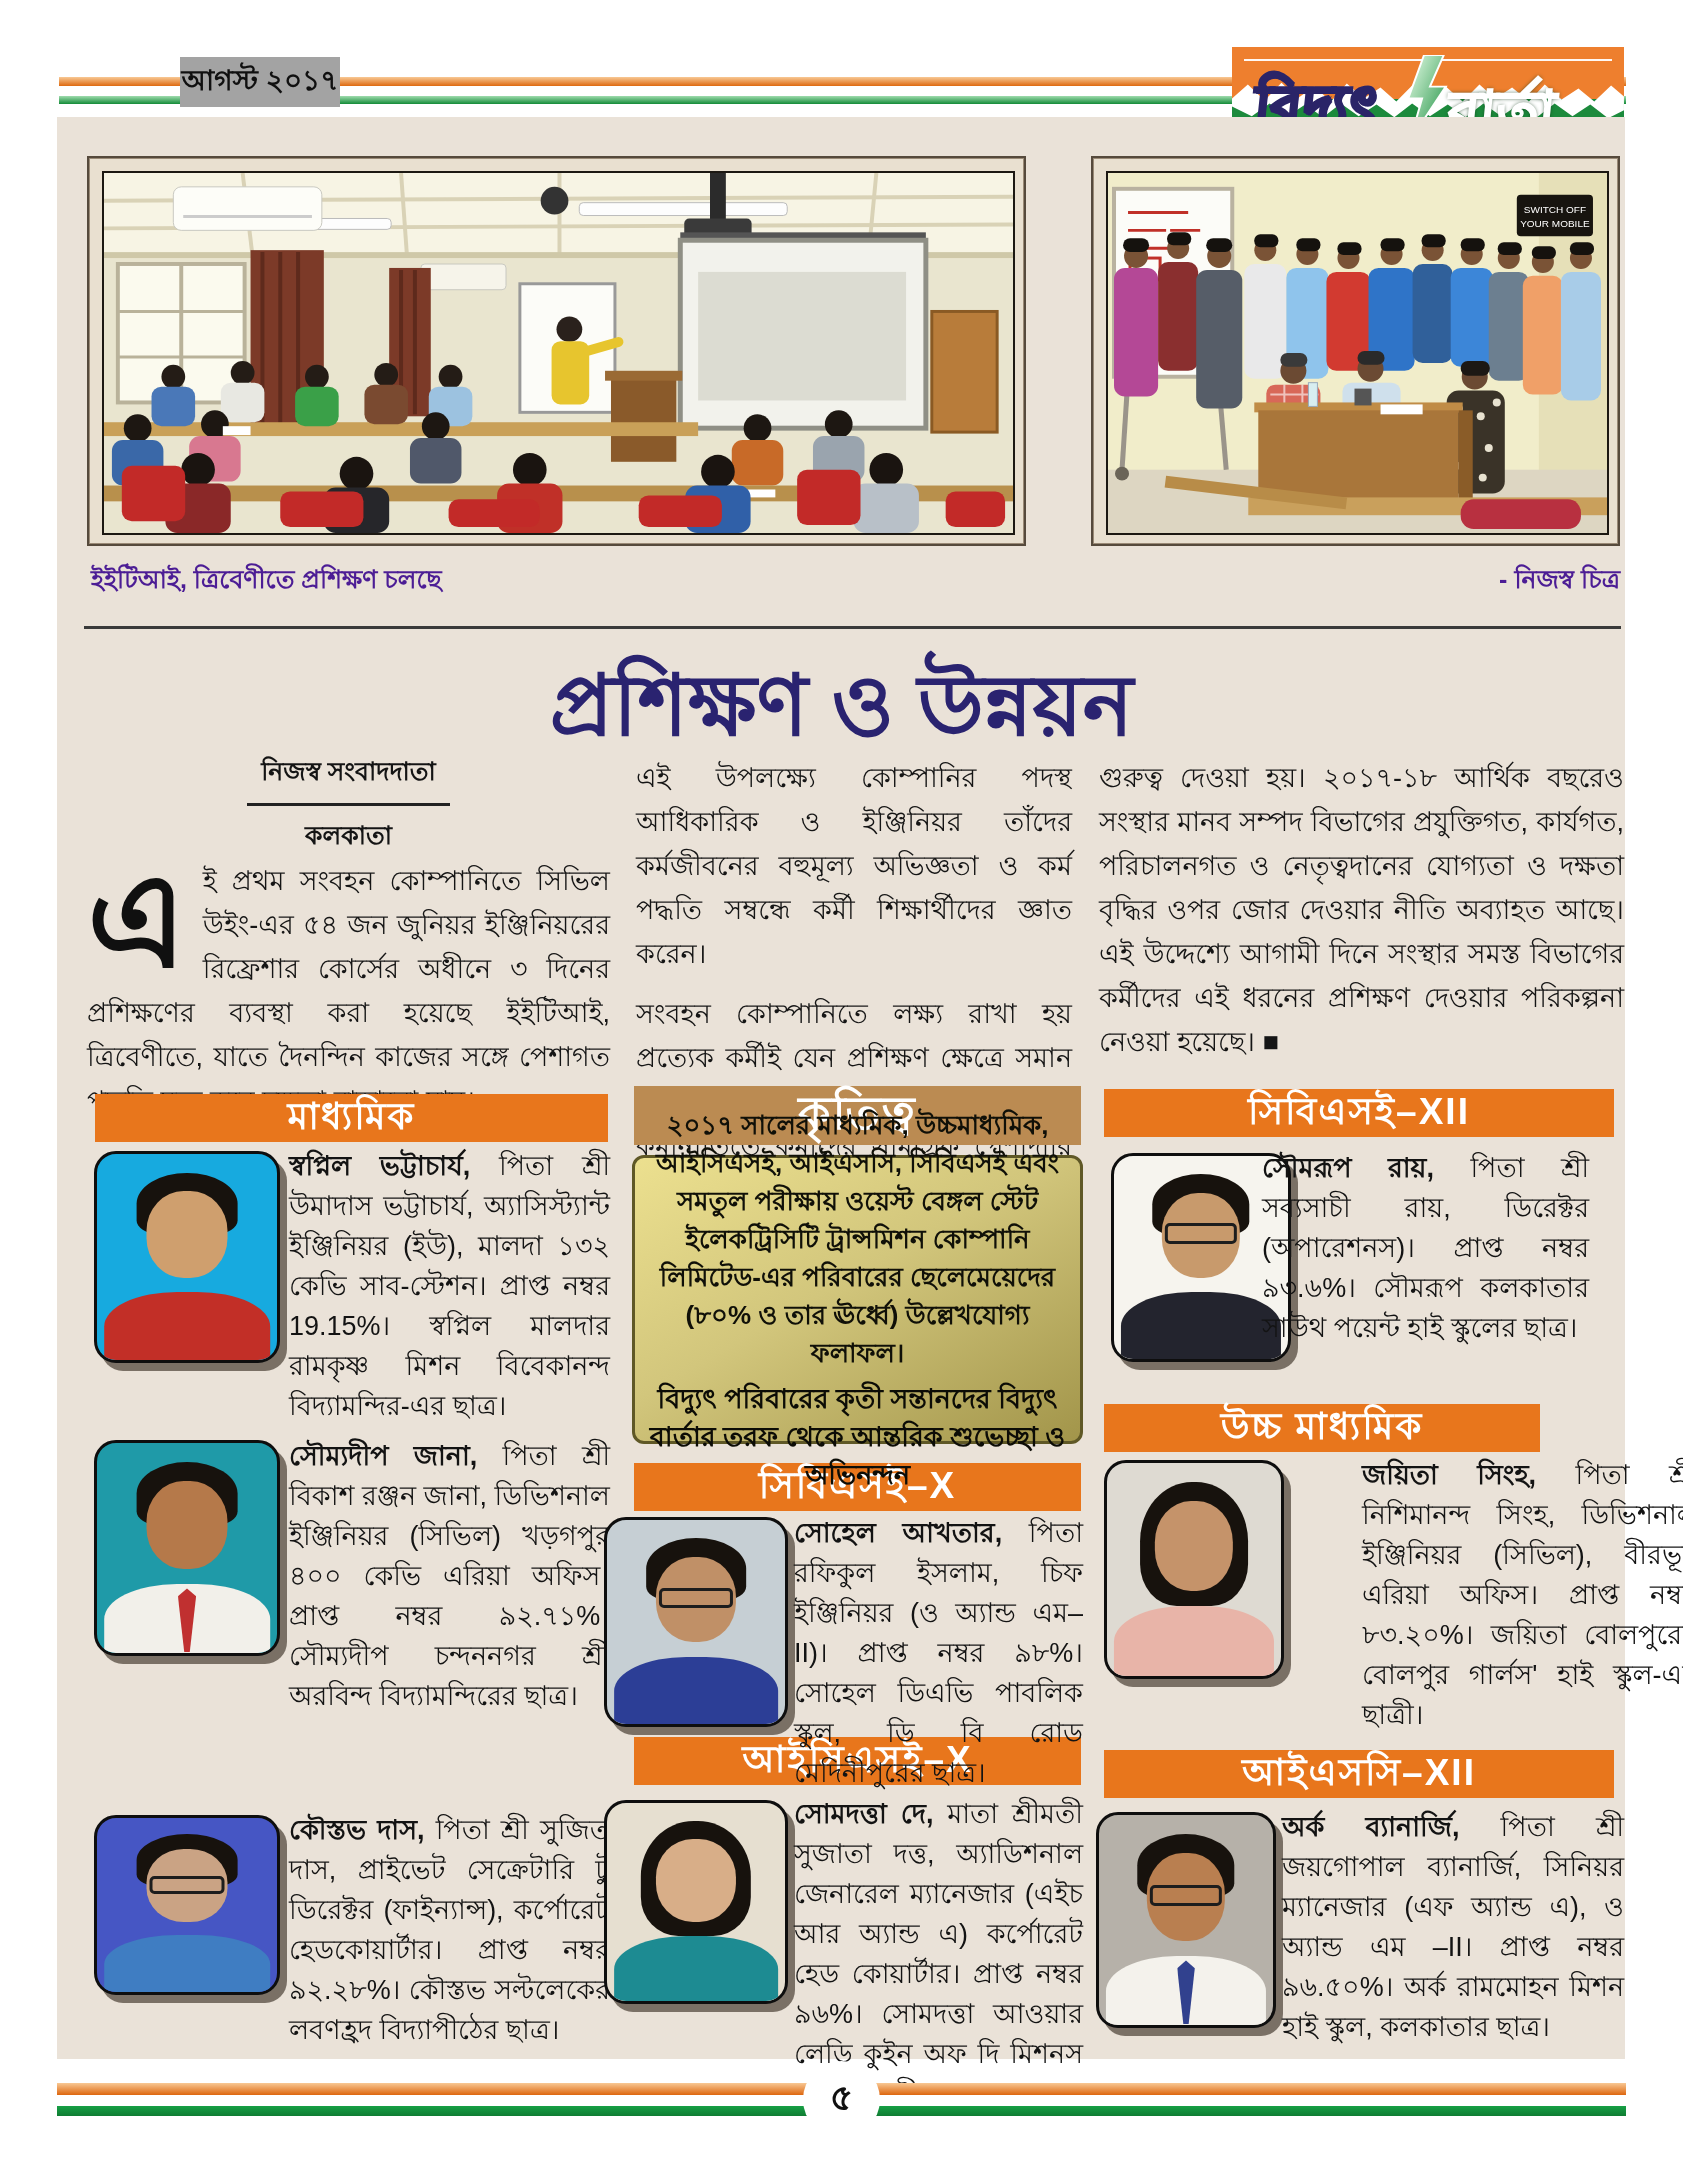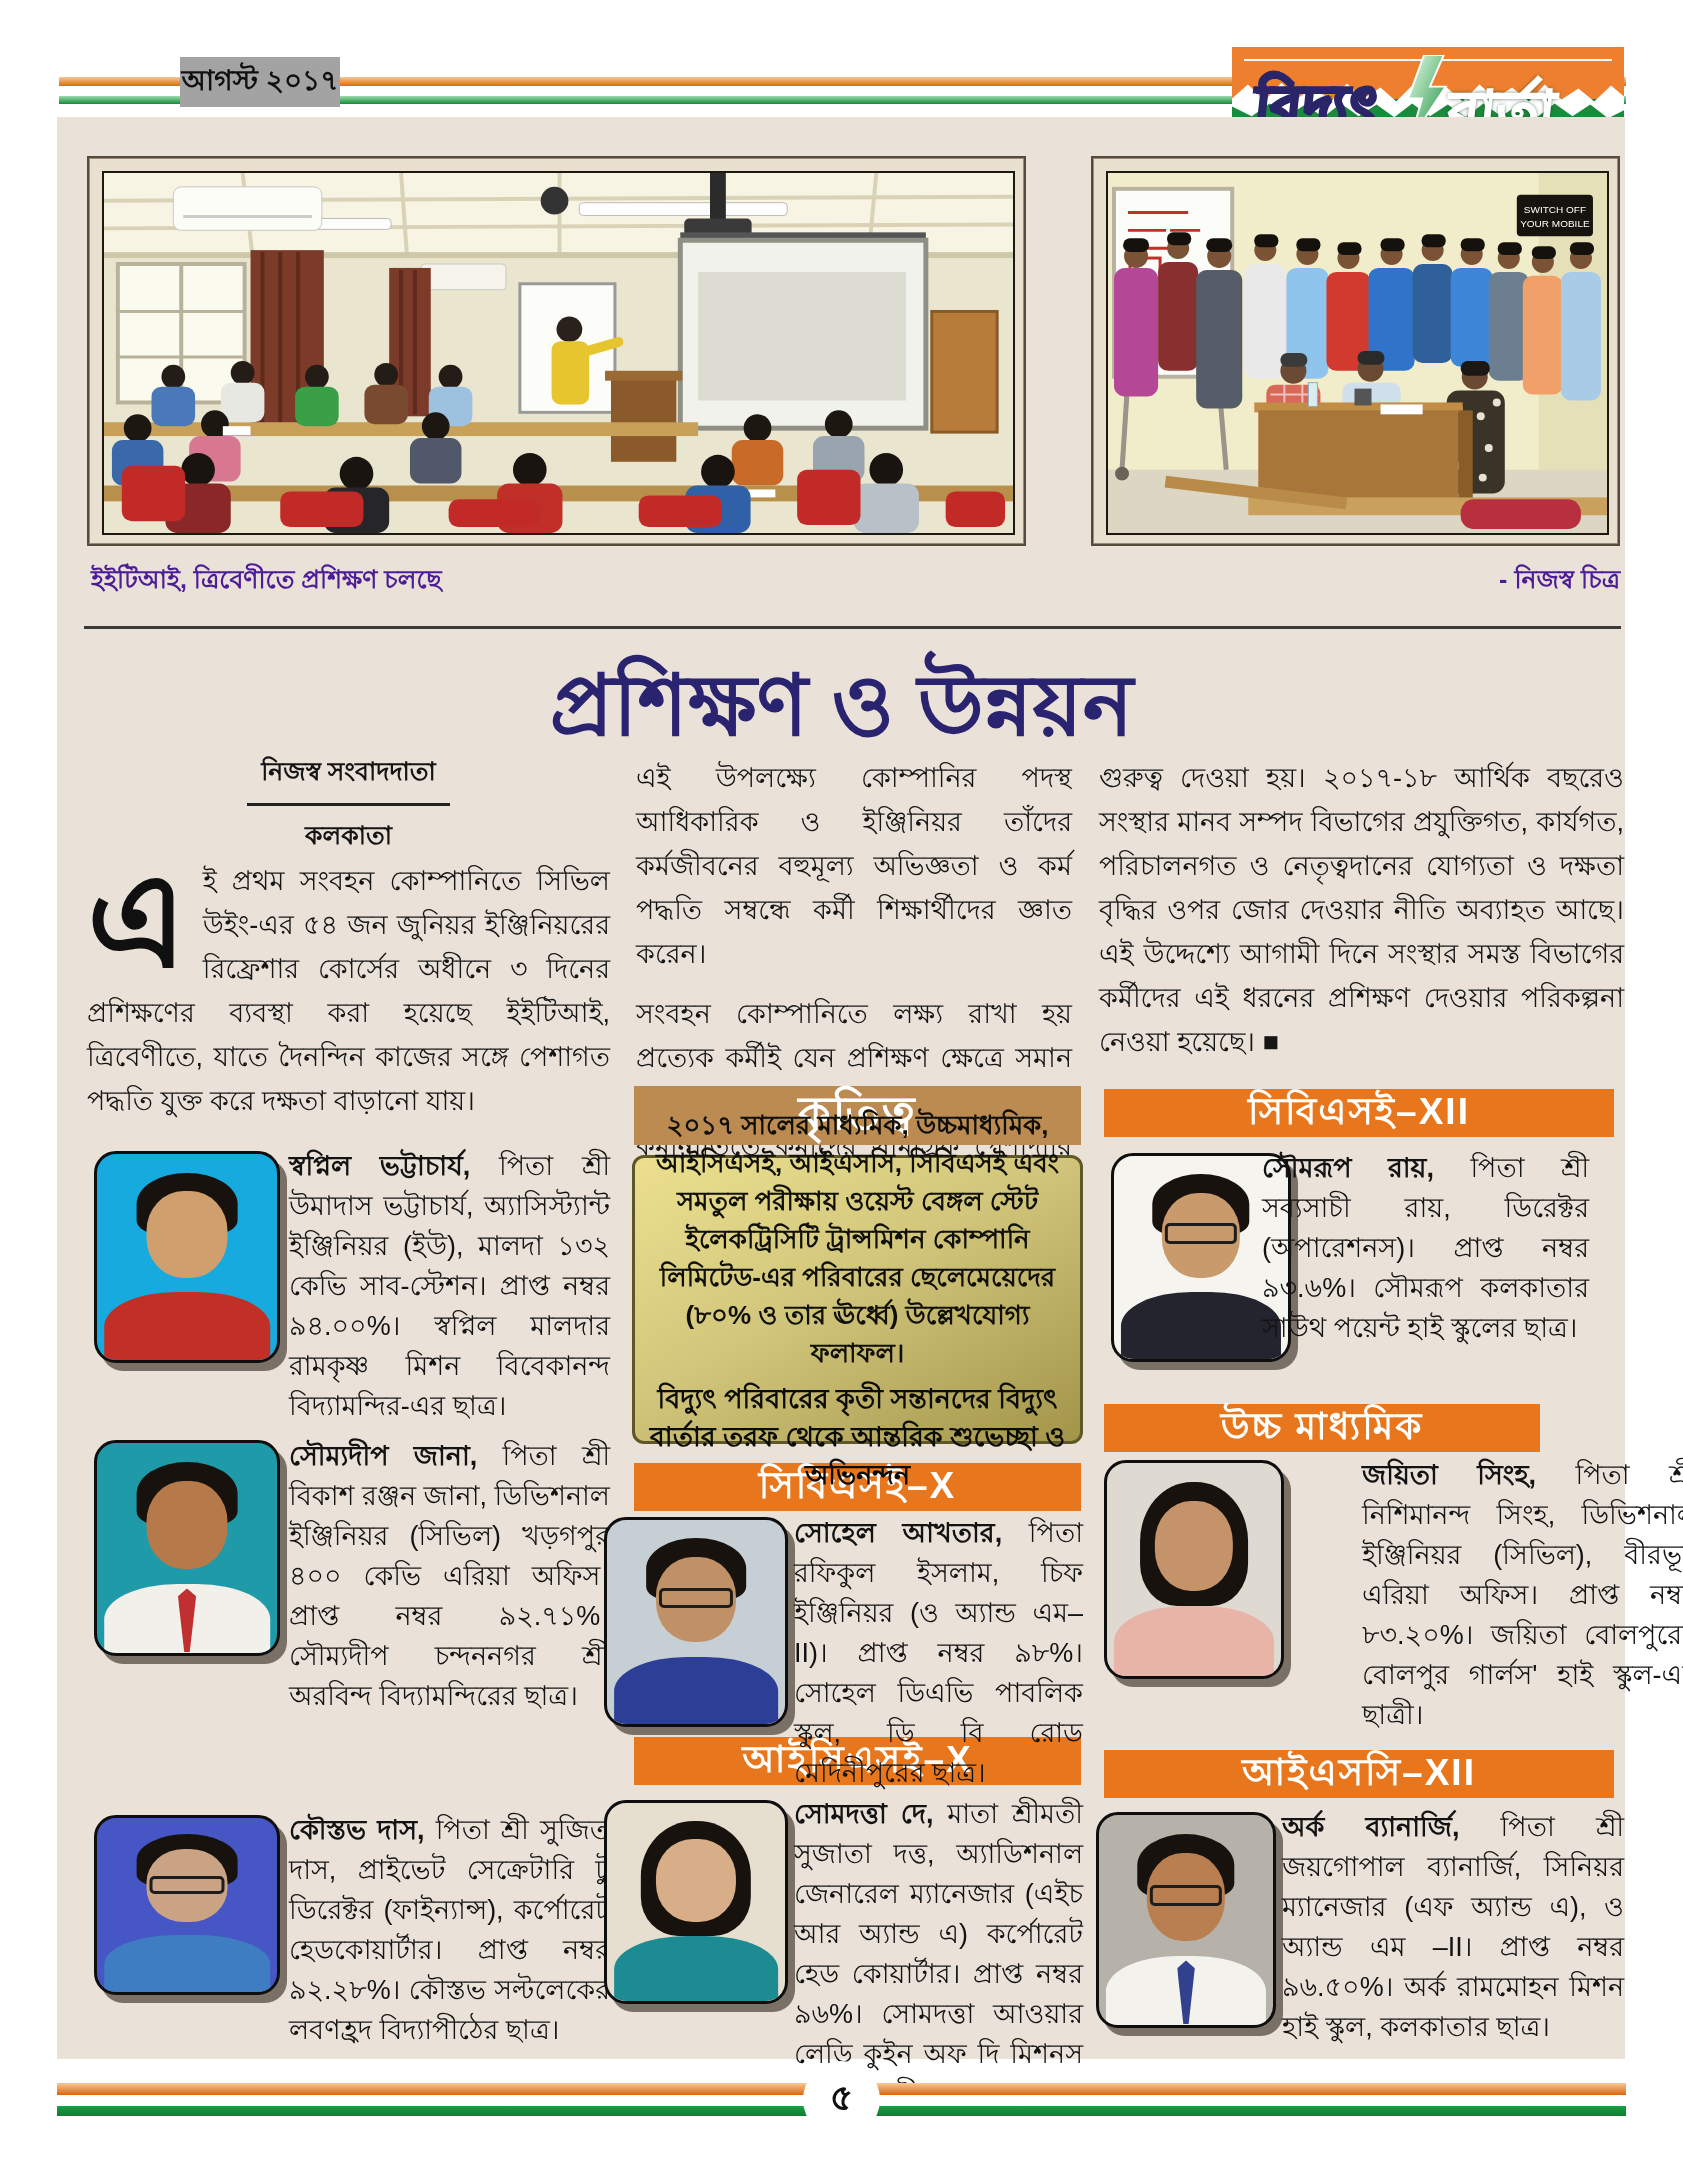--- a/index.html
+++ b/index.html
@@ -337,39 +337,40 @@
   </div>
   <div id="col1" class="body-txt">
     <span id="dropcap">এ</span><span>ই প্রথম সংবহন কোম্পানিতে সিভিল উইং-এর ৫৪ জন জুনিয়র ইঞ্জিনিয়রের রিফ্রেশার কোর্সের অধীনে ৩ দিনের প্রশিক্ষণের ব্যবস্থা করা হয়েছে ইইটিআই, ত্রিবেণীতে, যাতে দৈনন্দিন কাজের সঙ্গে পেশাগত পদ্ধতি যুক্ত করে দক্ষতা বাড়ানো যায়।</span>
   </div>
   <div id="col2" class="body-txt">
     <div class="p1">এই উপলক্ষ্যে কোম্পানির পদস্থ আধিকারিক ও ইঞ্জিনিয়র তাঁদের কর্মজীবনের বহুমূল্য অভিজ্ঞতা ও কর্ম পদ্ধতি সম্বন্ধে কর্মী শিক্ষার্থীদের জ্ঞাত করেন।</div>
     <div class="p2">সংবহন কোম্পানিতে লক্ষ্য রাখা হয় প্রত্যেক কর্মীই যেন প্রশিক্ষণ ক্ষেত্রে সমান সুযোগ পেয়ে থাকেন। কোম্পানির কর্মীনীতিতে কর্মীদের সামগ্রিক পেশাদারি দক্ষতাবৃদ্ধির ওপর সর্বাধিক</div>
   </div>
   <div id="col3" class="body-txt">গুরুত্ব দেওয়া হয়। ২০১৭-১৮ আর্থিক বছরেও সংস্থার মানব সম্পদ বিভাগের প্রযুক্তিগত, কার্যগত, পরিচালনগত ও নেতৃত্বদানের যোগ্যতা ও দক্ষতা বৃদ্ধির ওপর জোর দেওয়ার নীতি অব্যাহত আছে। এই উদ্দেশ্যে আগামী দিনে সংস্থার সমস্ত বিভাগের কর্মীদের এই ধরনের প্রশিক্ষণ দেওয়ার পরিকল্পনা নেওয়া হয়েছে। ■</div>
 
+  <div class="sec-hd" id="hd-madhyamik">মাধ্যমিক</div>
   <div class="sec-hd" id="hd-krititva">কৃতিত্ব</div>
   <div class="sec-hd" id="hd-cbse-x">সিবিএসই–X</div>
   <div class="sec-hd" id="hd-icse-x">আইসিএসই–X</div>
   <div class="sec-hd" id="hd-cbse-xii">সিবিএসই–XII</div>
   <div class="sec-hd" id="hd-uccha">উচ্চ মাধ্যমিক</div>
   <div class="sec-hd" id="hd-isc-xii">আইএসসি–XII</div>
 
   <div id="gold-box">
     <div class="g1">২০১৭ সালের মাধ্যমিক, উচ্চমাধ্যমিক, আইসিএসই, আইএসসি, সিবিএসই এবং সমতুল পরীক্ষায় ওয়েস্ট বেঙ্গল স্টেট ইলেকট্রিসিটি ট্রান্সমিশন কোম্পানি লিমিটেড-এর পরিবারের ছেলেমেয়েদের (৮০% ও তার ঊর্ধ্বে) উল্লেখযোগ্য ফলাফল।</div>
     <div class="g2">বিদ্যুৎ পরিবারের কৃতী সন্তানদের বিদ্যুৎ বার্তার তরফ থেকে আন্তরিক শুভেচ্ছা ও অভিনন্দন</div>
   </div>
 
   <div class="thumb" id="th-swapnil" style="left:94px;top:1151px;width:180px;height:206px">
     <div class="hair"></div>
       <div class="face"></div>
       <div class="torso"></div>
   </div>
   <div class="st-text" style="left:289px;top:1146px;width:321px">
-    <b>স্বপ্নিল ভট্টাচার্য,</b><span> পিতা শ্রী উমাদাস ভট্টাচার্য, অ্যাসিস্ট্যান্ট ইঞ্জিনিয়র (ইউ), মালদা ১৩২ কেভি সাব-স্টেশন। প্রাপ্ত নম্বর ৯৪.০০%। স্বপ্নিল মালদার রামকৃষ্ণ মিশন বিবেকানন্দ বিদ্যামন্দির-এর ছাত্র।</span>
+    <b>স্বপ্নিল ভট্টাচার্য,</b><span> পিতা শ্রী উমাদাস ভট্টাচার্য, অ্যাসিস্ট্যান্ট ইঞ্জিনিয়র (ইউ), মালদা ১৩২ কেভি সাব-স্টেশন। প্রাপ্ত নম্বর 19.15%। স্বপ্নিল মালদার রামকৃষ্ণ মিশন বিবেকানন্দ বিদ্যামন্দির-এর ছাত্র।</span>
   </div>
 
   <div class="thumb tie" id="th-soumyadip" style="left:94px;top:1440px;width:180px;height:210px">
     <div class="hair"></div>
       <div class="face"></div>
       <div class="torso"></div>
   </div>
   <div class="st-text" style="left:289px;top:1436px;width:321px">
     <b>সৌম্যদীপ জানা,</b><span> পিতা শ্রী বিকাশ রঞ্জন জানা, ডিভিশনাল ইঞ্জিনিয়র (সিভিল) খড়গপুর ৪০০ কেভি এরিয়া অফিস। প্রাপ্ত নম্বর ৯২.৭১%। সৌম্যদীপ চন্দননগর শ্রী অরবিন্দ বিদ্যামন্দিরের ছাত্র।</span>
   </div>

